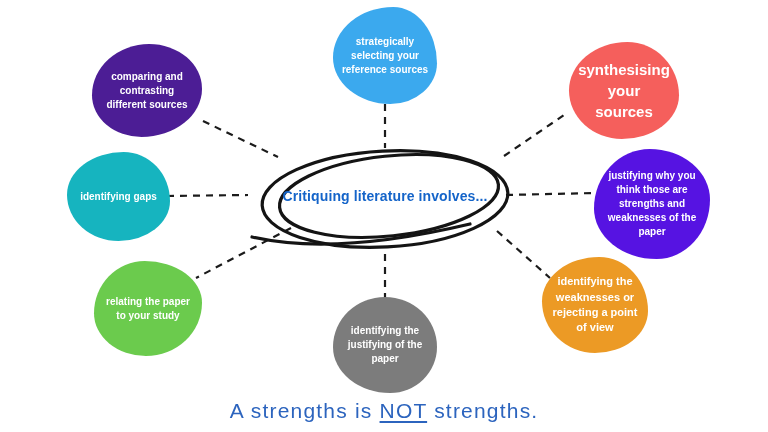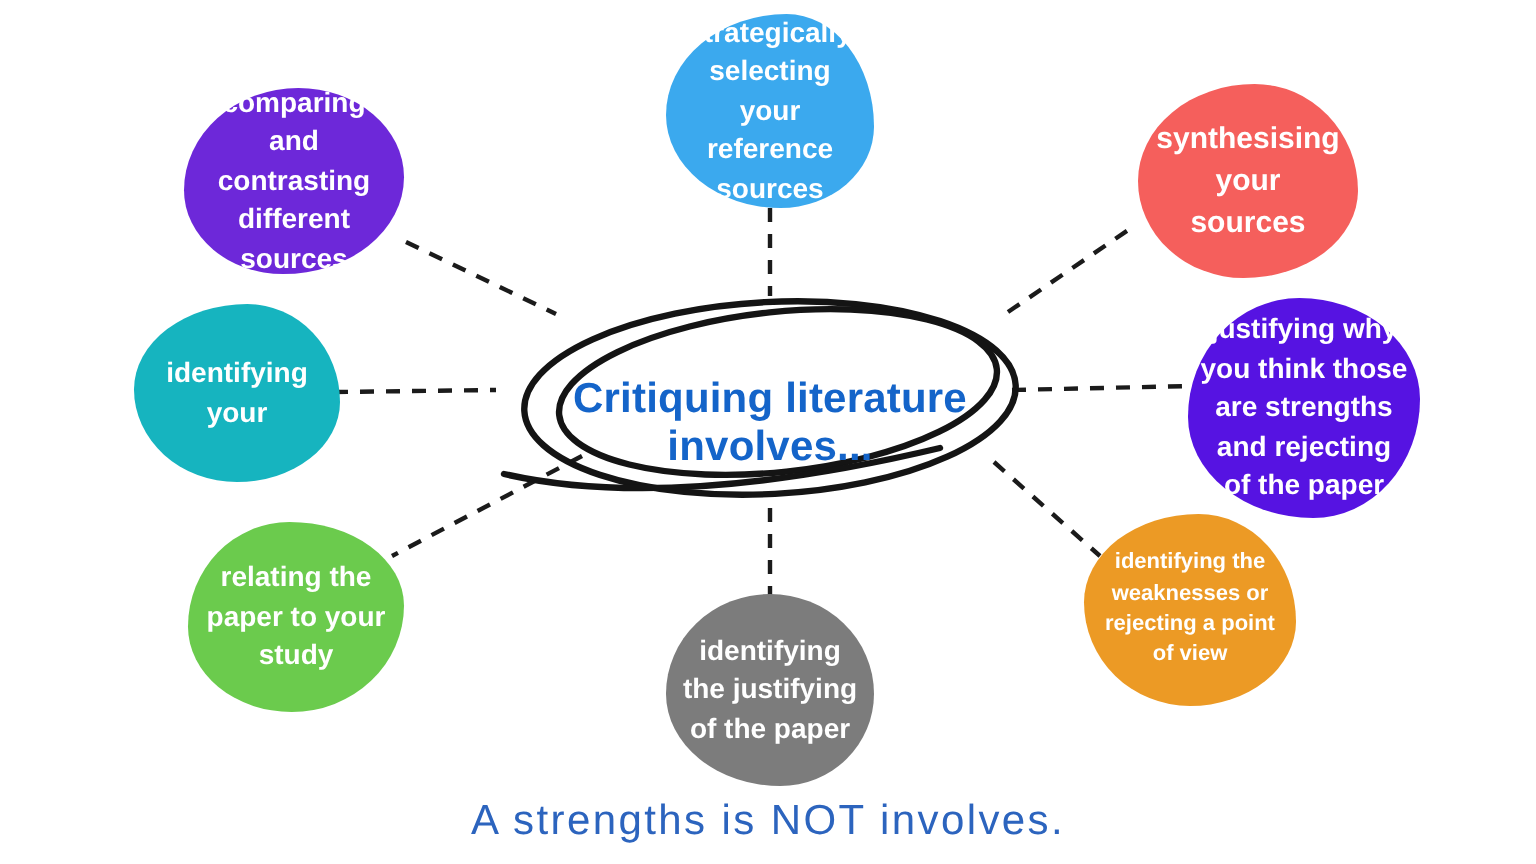--- a/index.html
+++ b/index.html
@@ -29,50 +29,51 @@
     stroke-linecap: round;
   }
   .blob {
     position: absolute;
     display: flex;
     align-items: center;
     justify-content: center;
     text-align: center;
     color: #ffffff;
     font-weight: 700;
-    font-size: 14px;
+    font-size: 10px;
     line-height: 1.4;
     padding: 8px;
   }
   .blob-1 { left: 333px; top: 7px;   width: 104px; height: 97px;  border-radius: 58% 42% 45% 55% / 52% 58% 42% 48%; }
   .blob-2 { left: 92px;  top: 44px;  width: 110px; height: 93px;  border-radius: 52% 48% 55% 45% / 55% 48% 52% 45%; }
   .blob-3 { left: 67px;  top: 152px; width: 103px; height: 89px;  border-radius: 55% 45% 50% 50% / 48% 55% 45% 52%; }
   .blob-4 { left: 94px;  top: 261px; width: 108px; height: 95px;  border-radius: 47% 53% 52% 48% / 55% 44% 56% 45%; }
   .blob-5 { left: 333px; top: 297px; width: 104px; height: 96px;  border-radius: 50% 50% 45% 55% / 52% 52% 48% 48%; }
   .blob-6 { left: 542px; top: 257px; width: 106px; height: 96px;  border-radius: 54% 46% 50% 50% / 46% 56% 44% 54%; font-size: 11px; }
   .blob-7 { left: 594px; top: 149px; width: 116px; height: 110px; border-radius: 48% 52% 46% 54% / 54% 46% 54% 46%; padding: 6px; }
   .blob-8 { left: 569px; top: 42px;  width: 110px; height: 97px;  border-radius: 53% 47% 52% 48% / 50% 55% 45% 50%; font-size: 15px; }
   .center-label {
     position: absolute;
     left: 262px; top: 188px;
     width: 246px;
     text-align: center;
     font-weight: 700;
-    font-size: 21px;
+    font-size: 14px;
     letter-spacing: 0.1px;
   }
   .caption {
     position: absolute;
     left: 0; top: 399px;
     width: 768px;
     text-align: center;
     font-size: 21px;
     letter-spacing: 1.2px;
   }
   .caption .not {
+    text-decoration: underline;
     text-underline-offset: 3px;
     text-decoration-thickness: 2px;
     text-align: center;
   }
 </style>
 </head>
 <body>
 
 <div class="canvas">
 
@@ -89,49 +90,49 @@
       <ellipse cx="385" cy="199" rx="123" ry="48" transform="rotate(-3 385 199)"></ellipse>
       <ellipse cx="389" cy="196" rx="110" ry="40" transform="rotate(-6 389 196)"></ellipse>
       <path d="M 252 237 Q 335 256 470 224"></path>
     </g>
   </svg>
 
   <div class="blob blob-1" style="background-color: rgb(59, 169, 238);">
     <span>strategically selecting your reference sources</span>
   </div>
 
-  <div class="blob blob-2" style="background-color: #6d28d9;">
+  <div class="blob blob-2" style="background-color: #4c1d95;">
     <span>comparing and contrasting different sources</span>
   </div>
 
   <div class="blob blob-3" style="background-color: rgb(22, 180, 191);">
-    <span>identifying your</span>
+    <span>identifying gaps</span>
   </div>
 
   <div class="blob blob-4" style="background-color: rgb(107, 203, 77);">
     <span>relating the paper to your study</span>
   </div>
 
   <div class="blob blob-5" style="background-color: rgb(124, 124, 124);">
     <span>identifying the justifying of the paper</span>
   </div>
 
   <div class="blob blob-6" style="background-color: rgb(236, 154, 37);">
     <span>identifying the weaknesses or rejecting a point of view</span>
   </div>
 
   <div class="blob blob-7" style="background-color: rgb(86, 19, 226);">
-    <span>justifying why you think those are strengths and rejecting of the paper</span>
+    <span>justifying why you think those are strengths and weaknesses of the paper</span>
   </div>
 
   <div class="blob blob-8" style="background-color: rgb(245, 95, 92);">
     <span>synthesising your sources</span>
   </div>
 
   <div class="center-label" style="color: rgb(20, 100, 201);">Critiquing literature involves...</div>
 
   <div class="caption" style="color: rgb(44, 100, 190);">
     <span>A strengths is</span>
     <span class="not">NOT</span>
-    <span>involves.</span>
+    <span>strengths.</span>
   </div>
 
 </div>
 
 </body></html>

